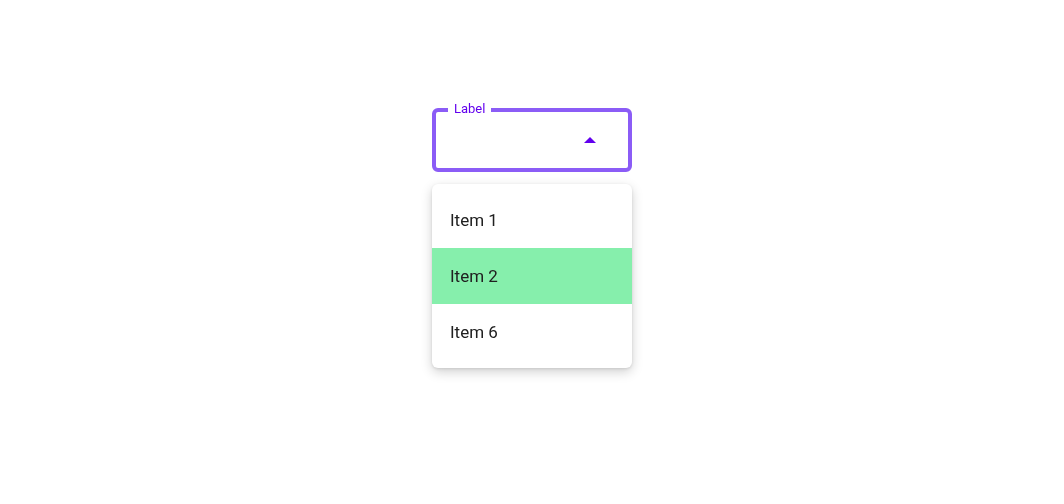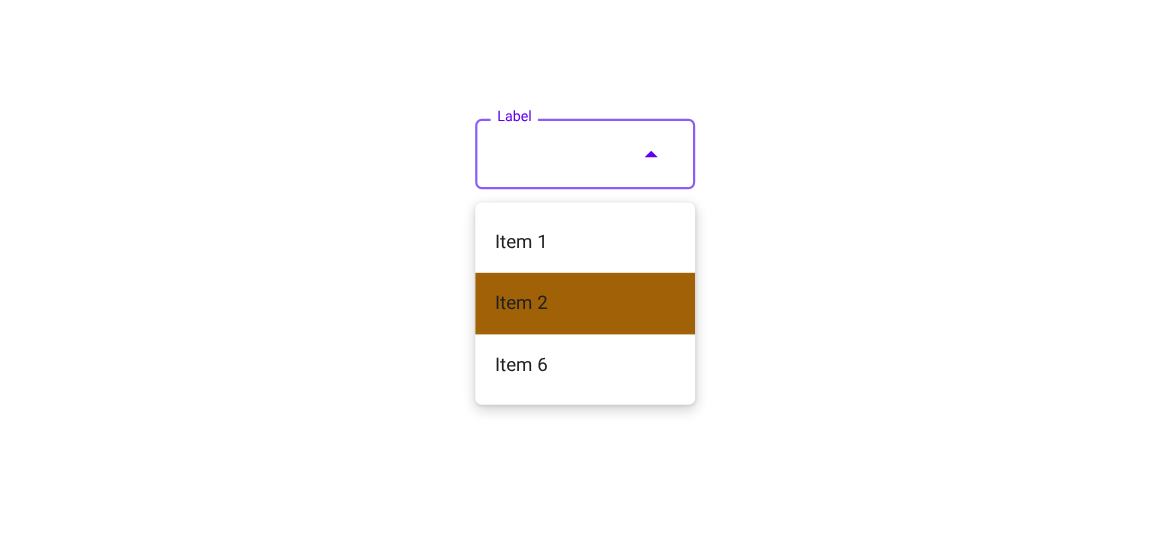--- a/index.html
+++ b/index.html
@@ -13,21 +13,21 @@
   .wrap {
     position: absolute;
     left: 432px;
     top: 108px;
     width: 200px;
   }
   .select-box {
     position: relative;
     width: 200px;
     height: 64px;
-    border: 2px solid #8b5cf6;
+    border: 4px solid #8b5cf6;
     border-radius: 6px;
     display: flex;
     align-items: center;
     padding: 0 12px;
     cursor: pointer;
   }
   .select-label {
     position: absolute;
     top: -10px;
     left: 12px;
@@ -63,21 +63,21 @@
   .menu-item {
     padding: 0 18px;
     height: 56px;
     display: flex;
     align-items: center;
     font-size: 17px;
     color: #202020;
     cursor: pointer;
   }
   .menu-item.hover {
-    background: #a16207;
+    background: #86efac;
   }
 </style>
 </head>
 <body>
 
 <div class="wrap">
 
   <div class="select-box">
     <span class="select-label">Label</span>
     <span class="select-value"></span>

